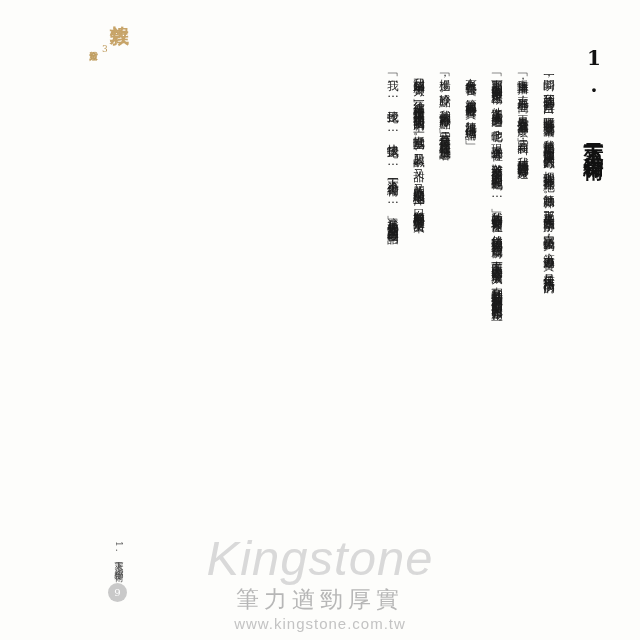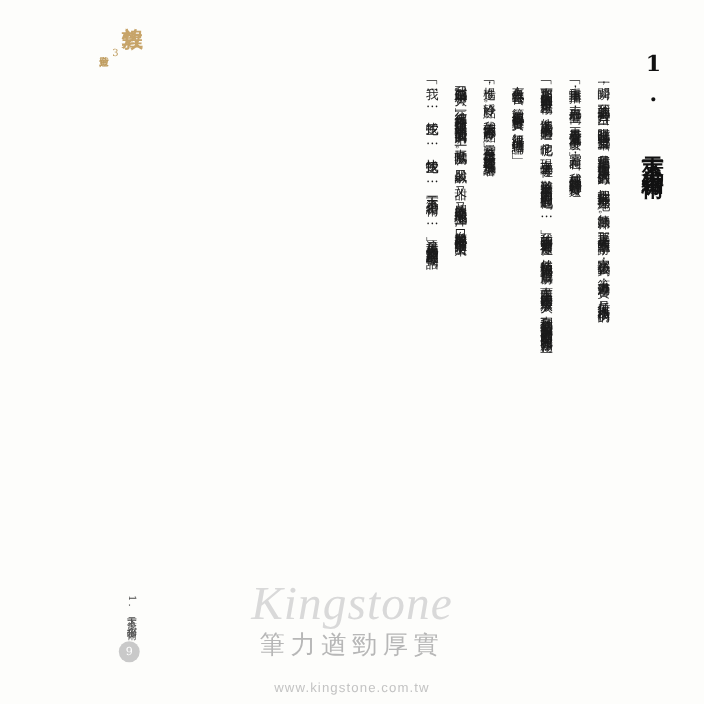--- a/index.html
+++ b/index.html
@@ -118,40 +118,40 @@
   
   .wm {
     position: absolute;
     left: 0;
     right: 0;
     bottom: 8px;
     text-align: center;
     pointer-events: none;
   }
   .wm-en {
-    font-family: Liberation Serif, serif;
-    font-size: 43px;
+    font-family: Liberation Sans, sans-serif;
+    font-size: 49px;
     font-style: italic;
     color: #d9d9d9;
     letter-spacing: 1px;
     line-height: 1;
   }
   .wm-cn {
     font-size: 23px;
     color: #b7b7b7;
     letter-spacing: 5px;
     line-height: 1.25;
     margin-top: 2px;
   }
   .wm-url {
     font-family: "Liberation Sans", sans-serif;
-    font-size: 12px;
+    font-size: 15px;
     color: #c3c3c3;
     letter-spacing: 1px;
-    margin-top: 16px;
+    margin-top: 1px;
   }
 </style>
 </head>
 <body>
 
 <div class="page">
 
   <div class="masthead">
     <span class="big">敦煌</span>
     <span class="num">3</span>

